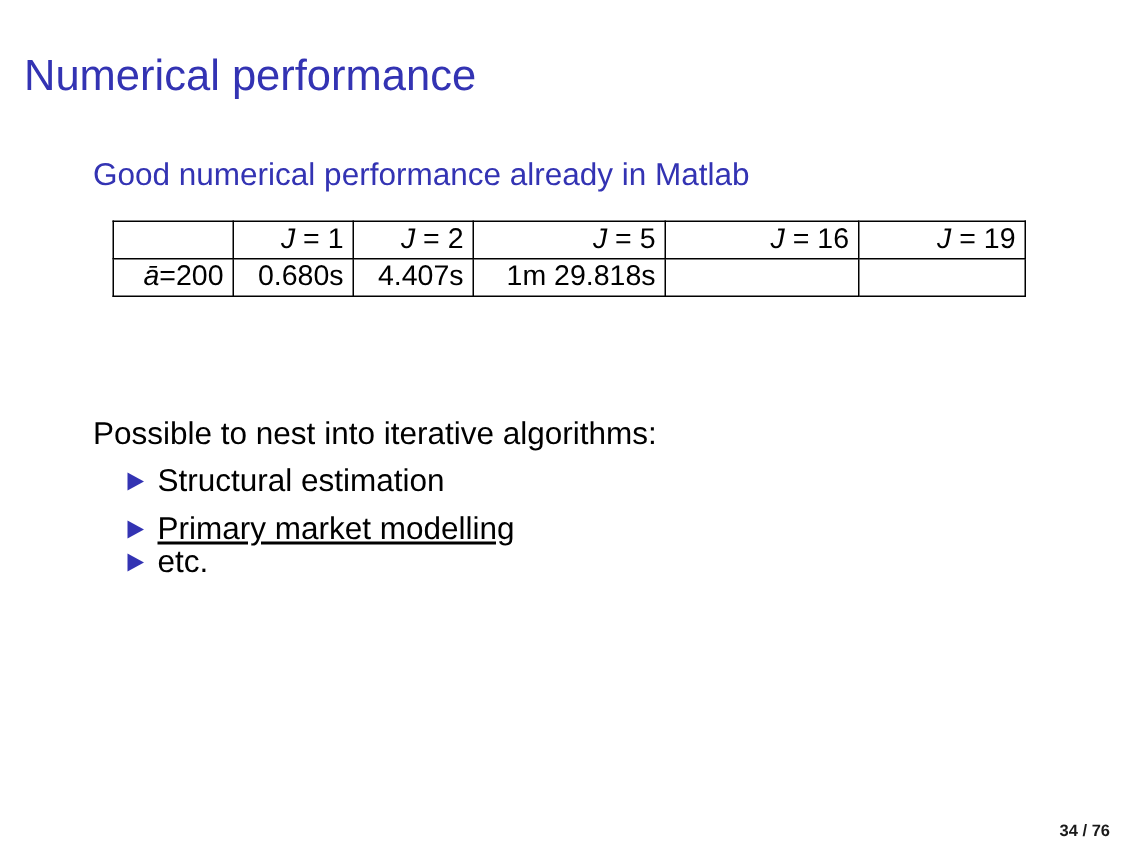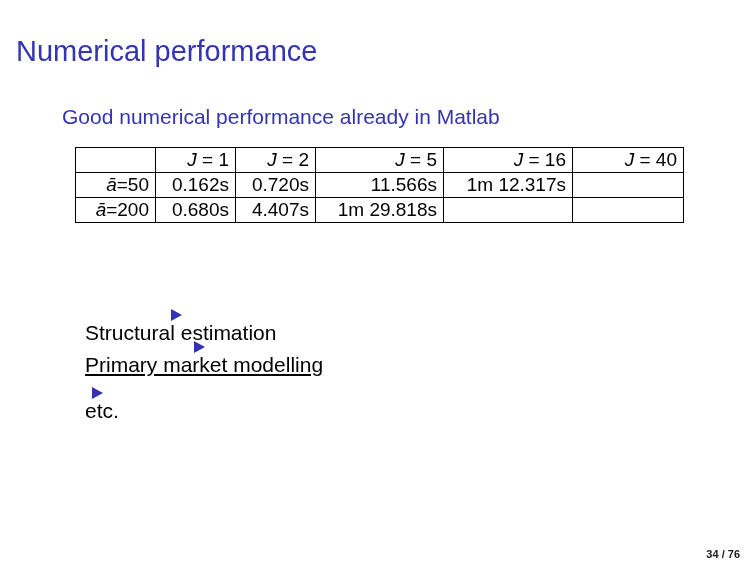--- a/index.html
+++ b/index.html
@@ -60,35 +60,34 @@
     font-size: 21px;
     line-height: 1.1;
   }
   .bullet-item {
     position: absolute;
     left: 85px;
     display: flex;
     align-items: center;
     font-size: 21px;
     line-height: 1.1;
-    flex-direction: column;
   }
   .bullet-item .tri {
     display: inline-block;
     width: 0;
     height: 0;
     border-left: 11px solid var(--accent, #3333b3);
     border-top: 6px solid transparent;
     border-bottom: 6px solid transparent;
     margin-right: 9px;
     flex: 0 0 auto;
   }
   .bullet-1 { top: 309px; }
   .bullet-2 { top: 341px; text-decoration: underline; }
-  .bullet-3 { top: 387px; justify-content: flex-end; }
+  .bullet-3 { top: 363px; justify-content: flex-end; }
   .page-number {
     position: absolute;
     right: 16px;
     bottom: 7px;
     font-size: 11px;
     font-weight: bold;
     color: #1a1a1a;
   }
 </style>
 </head>
@@ -109,41 +108,34 @@
         <col class="c4">
         <col class="c5">
     </colgroup>
     <tbody>
       <tr>
         <th><span class="math-var"></span><span></span></th>
         <th><span class="math-var">J</span><span> = 1</span></th>
         <th><span class="math-var">J</span><span> = 2</span></th>
         <th><span class="math-var">J</span><span> = 5</span></th>
         <th><span class="math-var">J</span><span> = 16</span></th>
-        <th><span class="math-var">J</span><span> = 40</span></th>
-      </tr>
-      <tr>
-        <td><span class="math-var">ā</span><span>=50</span></td>
-        <td>0.162s</td>
-        <td>0.720s</td>
-        <td>11.566s</td>
-        <td>1m 12.317s</td>
-        <td></td>
+        <th><span class="math-var">J</span><span> = 19</span></th>
       </tr>
       <tr>
         <td><span class="math-var">ā</span><span>=200</span></td>
         <td>0.680s</td>
         <td>4.407s</td>
         <td>1m 29.818s</td>
         <td></td>
         <td></td>
       </tr>
     </tbody>
   </table>
 
+  <div class="body-lead">Possible to nest into iterative algorithms:</div>
 
   <div class="bullet-item bullet-1">
     <span class="tri"></span>
     <span>Structural estimation</span>
   </div>
   <div class="bullet-item bullet-2">
     <span class="tri"></span>
     <span>Primary market modelling</span>
   </div>
   <div class="bullet-item bullet-3">

